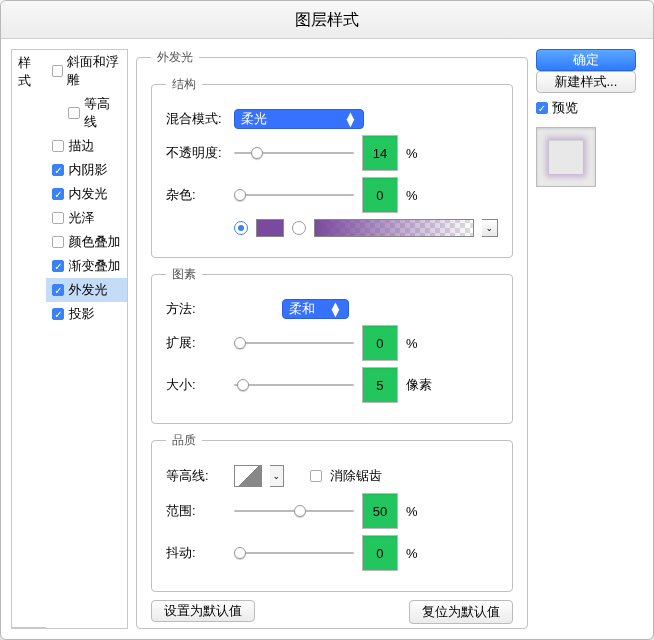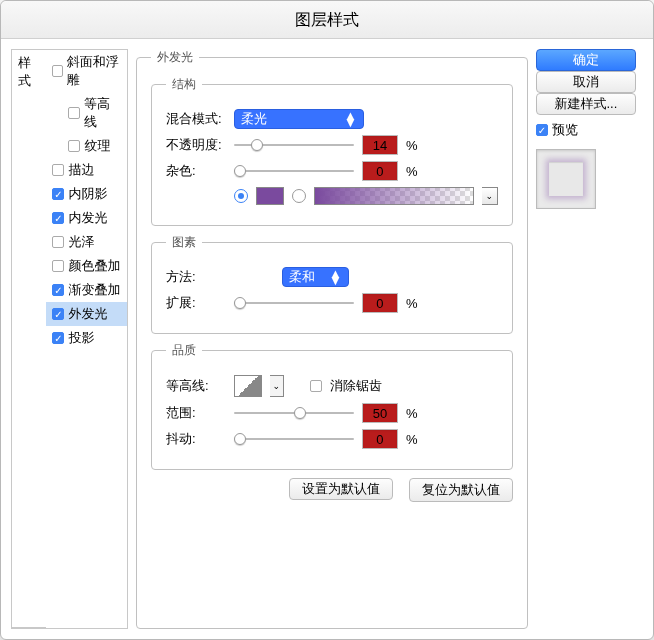--- a/index.html
+++ b/index.html
@@ -18,59 +18,55 @@
 fieldset { border: 1px solid #c0c0c0; border-radius: 4px; padding: 10px 14px 14px 14px; margin-bottom: 8px; }
 legend { padding: 0 6px; font-size: 12px; color: #555; }
 .row { display: flex; align-items: center; gap: 8px; margin: 6px 0; }
 .lbl { width: 60px; text-align: left; }
 .select { background: linear-gradient(#fbfbfb,#ebebeb); border: 1px solid #bbb; border-radius: 4px; padding: 1px 6px; display: inline-flex; align-items: center; gap: 14px; height: 20px; }
 .select.blue { background: #3772ff; color: #fff; border-color: #2a5fe0; }
 .arrow-ud { font-size: 9px; line-height: 7px; display: flex; flex-direction: column; color: inherit; }
 .slider { position: relative; height: 14px; width: 120px; }
 .slider .track { position:absolute; top:6px; left:0; right:0; height:2px; background:#bbb; border-radius:1px; }
 .slider .thumb { position:absolute; top:1px; width:12px; height:12px; background:#fff; border:1px solid #999; border-radius:50%; box-shadow:0 1px 1px rgba(0,0,0,.2); }
-.numbox { width: 36px; height: 20px; border: 1px solid #bbb; text-align: center; background:#b91c1c; box-shadow: inset 0 1px 2px rgba(0,0,0,.08);}
+.numbox { width: 36px; height: 36px; border: 1px solid #bbb; text-align: center; background:#22c55e; box-shadow: inset 0 1px 2px rgba(0,0,0,.08);}
 .unit { width: 30px; }
 .radio { width:14px; height:14px; border:1px solid #999; border-radius:50%; display:inline-flex; align-items:center; justify-content:center; background:#fff;}
 .radio.checked { border-color:#3b82f6; }
 .radio.checked::after { content:''; width:6px; height:6px; background:#3b82f6; border-radius:50%; }
 .swatch { width:28px; height:18px; border:1px solid #888; }
 .grad { width:160px; height:18px; border:1px solid #888; background: linear-gradient(to right, #7a4a9e, rgba(122,74,158,0)), repeating-conic-gradient(#ddd 0 25%, #fff 0 50%) 0/10px 10px; }
 .grad-btn { width:16px; height:18px; border:1px solid #888; border-left:none; background:linear-gradient(#fff,#e8e8e8); display:flex; align-items:center; justify-content:center; font-size:9px;}
 .contour-sw { width:28px; height:22px; border:1px solid #888; background:linear-gradient(135deg,#fff 50%, #888 50%); }
 .contour-btn { width:14px; height:22px; border:1px solid #888; border-left:none; background:#f4f4f4; display:flex; align-items:center; justify-content:center; font-size:9px;}
 .right { width:110px; display:flex; flex-direction:column; gap:0; }
 .btn { width:100px; height:22px; border:1px solid #bbb; border-radius:4px; background:linear-gradient(#fdfdfd,#ebebeb); display:flex; align-items:center; justify-content:center; cursor:default;}
 .btn.primary { background:linear-gradient(#5ba7ff,#2f7bff); color:#fff; border-color:#2a66d8; font-weight:500;}
 .preview-box { width:60px; height:60px; border:1px solid #bbb; background:#eaeaea; box-shadow:inset 0 1px 3px rgba(0,0,0,.15); display:flex; align-items:center; justify-content:center; margin-top:4px;}
 .preview-inner { width:34px; height:34px; background:#e8e8e8; box-shadow: 0 0 6px 3px rgba(122,74,158,.35), inset 0 1px 1px rgba(0,0,0,.1);}
-.bottom-btns { display:flex; gap:16px; justify-content:flex-end; margin-top:8px;}
+.bottom-btns { display:flex; gap:16px; justify-content:space-between; margin-top:8px;}
 .outer-fs { height: 100%; }
 </style>
 </head>
 <body>
 
 <div class="window">
   <div class="titlebar">图层样式</div>
   <div class="content">
 
     <div class="sidebar">
       <div class="sb-head">样式</div>
       <div id="sb-items">
           <div class="sb-item">
             <span class="cb"></span>
             <span>斜面和浮雕</span>
           </div>
           <div class="sb-item indent">
             <span class="cb"></span>
             <span>等高线</span>
-          </div>
-          <div class="sb-item indent">
-            <span class="cb"></span>
-            <span>纹理</span>
           </div>
           <div class="sb-item">
             <span class="cb"></span>
             <span>描边</span>
           </div>
           <div class="sb-item">
             <span class="cb checked">✓</span>
             <span>内阴影</span>
           </div>
           <div class="sb-item">
@@ -158,20 +154,29 @@
           </div>
           <div class="row">
             <span class="lbl">扩展:</span>
             <div class="slider">
                 <div class="track"></div>
                 <div class="thumb" style="left:0"></div>
               </div>
             <input class="numbox" value="0" style="">
             <span class="unit">%</span>
           </div>
+          <div class="row">
+            <span class="lbl">大小:</span>
+            <div class="slider">
+                <div class="track"></div>
+                <div class="thumb" style="left:3%"></div>
+              </div>
+            <input class="numbox" value="5" style="">
+            <span class="unit">像素</span>
+          </div>
         </fieldset>
 
         <fieldset>
           <legend>品质</legend>
           <div class="row">
             <span class="lbl">等高线:</span>
             <span class="contour-sw"></span>
             <span class="contour-btn">⌄</span>
             <span style="width:10px"></span>
             <span class="cb"></span>
@@ -199,21 +204,20 @@
 
         <div class="bottom-btns">
           <div class="btn" style="width:auto;padding:0 12px;">设置为默认值</div>
           <div class="btn" style="width:auto;padding:11px 12px;">复位为默认值</div>
         </div>
       </fieldset>
     </div>
 
     <div class="right">
       <div class="btn primary">确定</div>
-      <div class="btn">取消</div>
       <div class="btn">新建样式...</div>
       <div class="row" style="gap:4px;">
         <span class="cb checked">✓</span>
         <span>预览</span>
       </div>
       <div class="preview-box">
         <div class="preview-inner"></div>
       </div>
     </div>
   </div>

